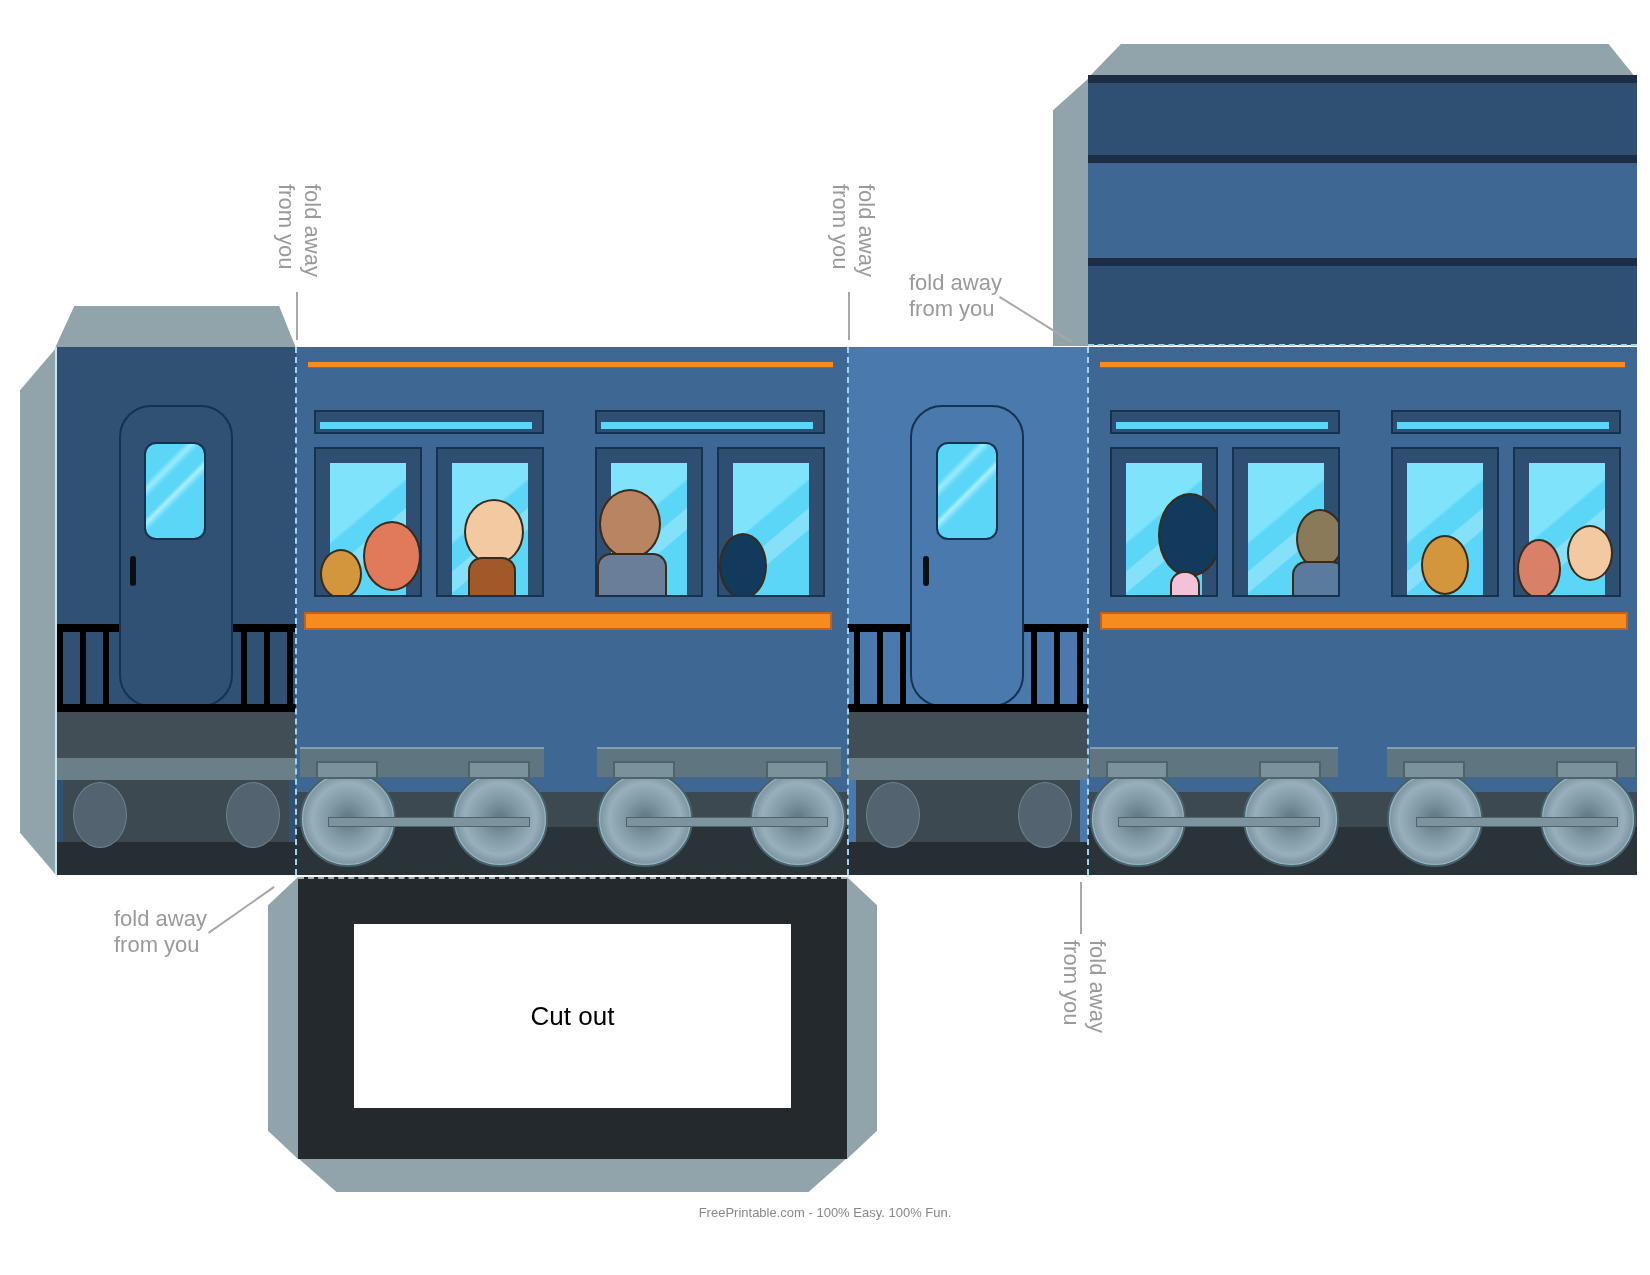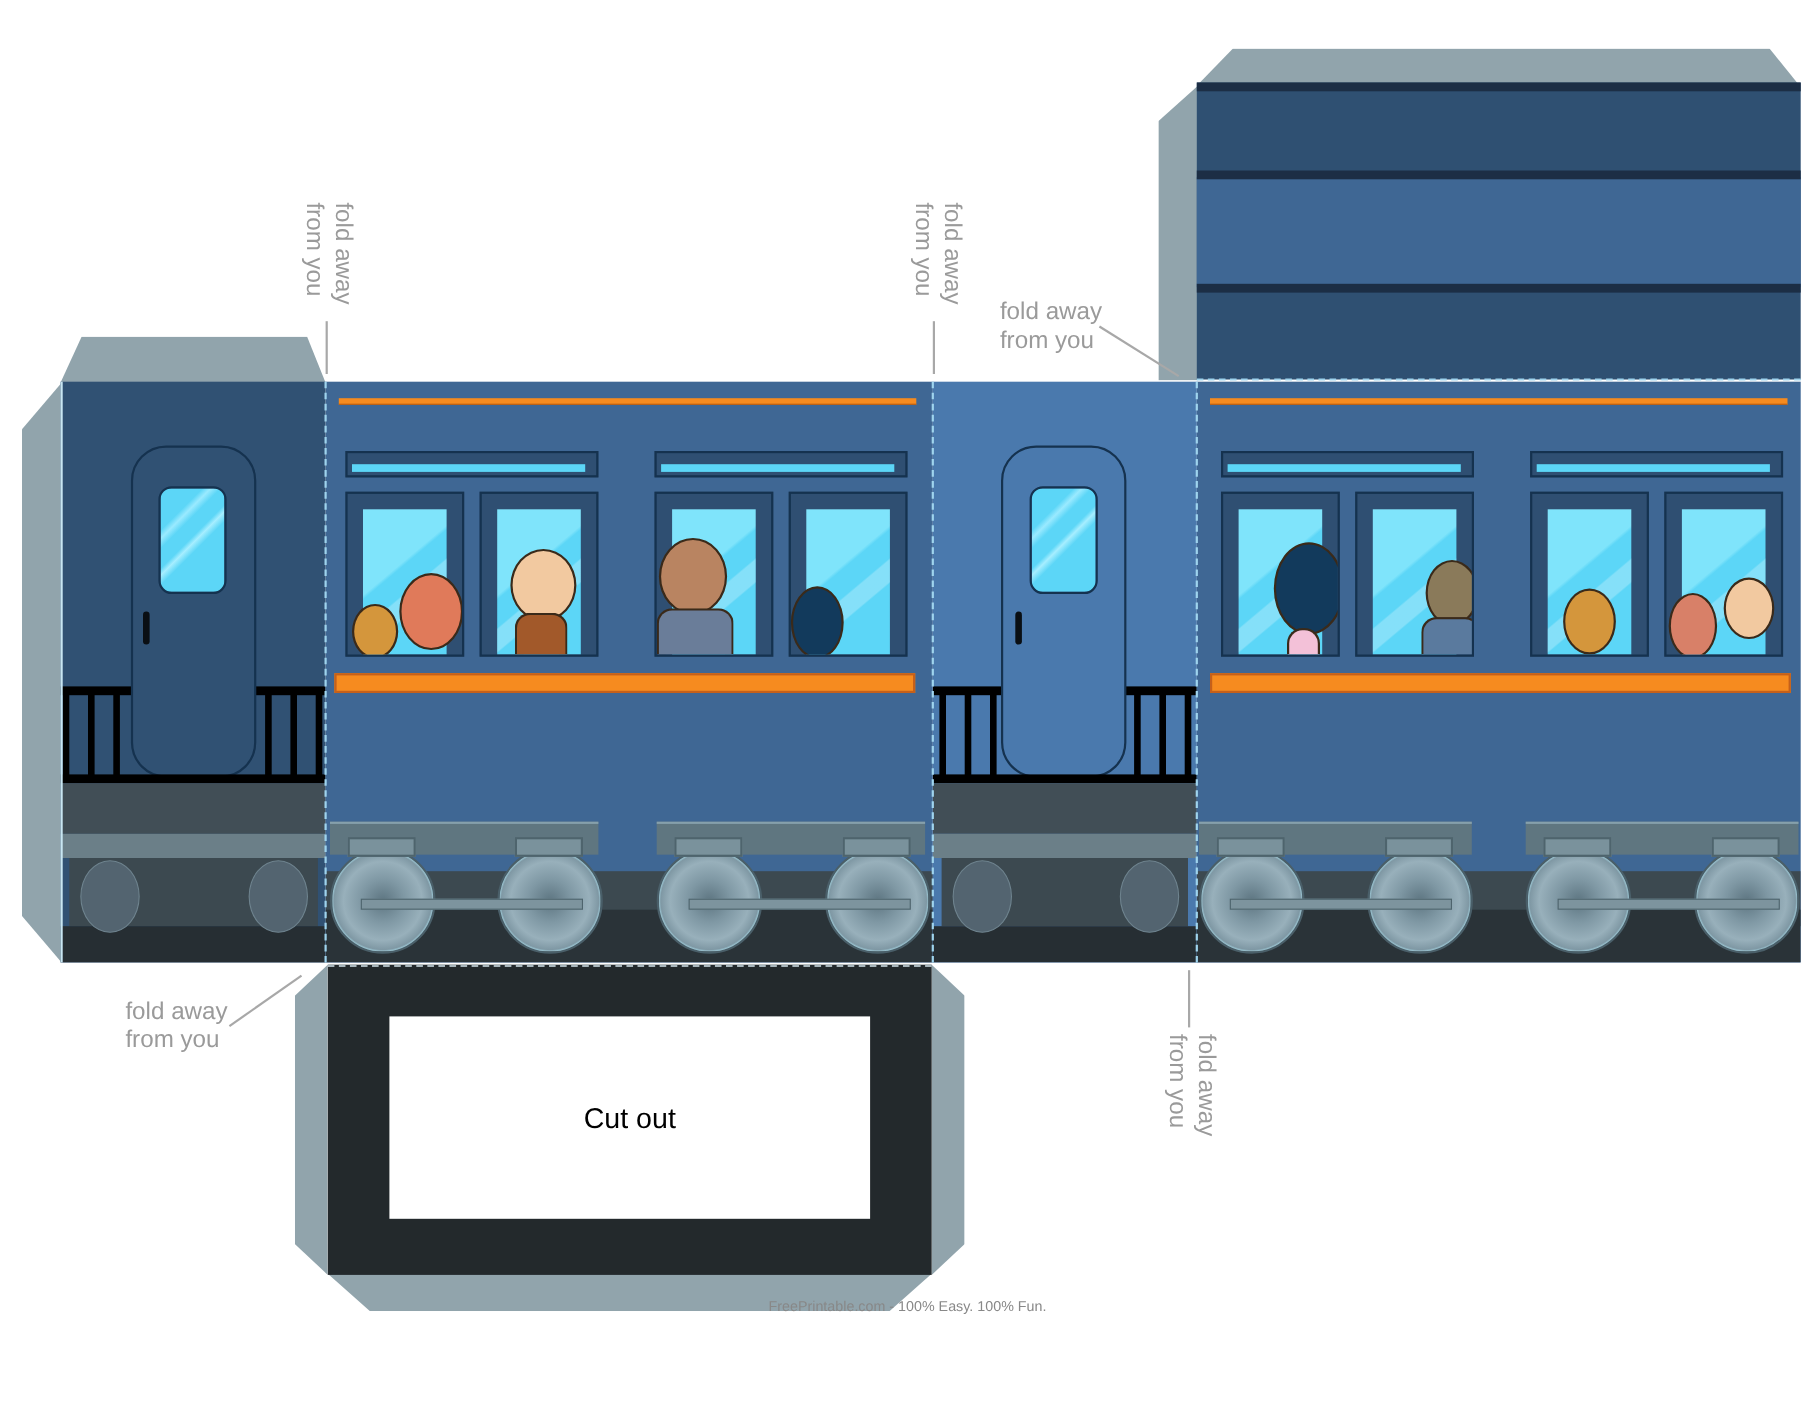--- a/index.html
+++ b/index.html
@@ -228,13 +228,13 @@
   <div>from you</div>
 </div>
 <div class="leader" style="left:208px;top:932px;width:80px;height:2px;transform-origin:0 0;transform:rotate(-35deg);"></div>
 
 <div class="leader" style="left:1080px;top:882px;width:2px;height:52px;"></div>
 <div class="fold-label vert" style="left:1110px;top:940px;">
   <div>fold away</div>
   <div>from you</div>
 </div>
 
-<div class="footer" style="top:1180px;">FreePrintable.com - 100% Easy. 100% Fun.</div>
+<div class="footer" style="top:1205px;">FreePrintable.com - 100% Easy. 100% Fun.</div>
 
 </body></html>

